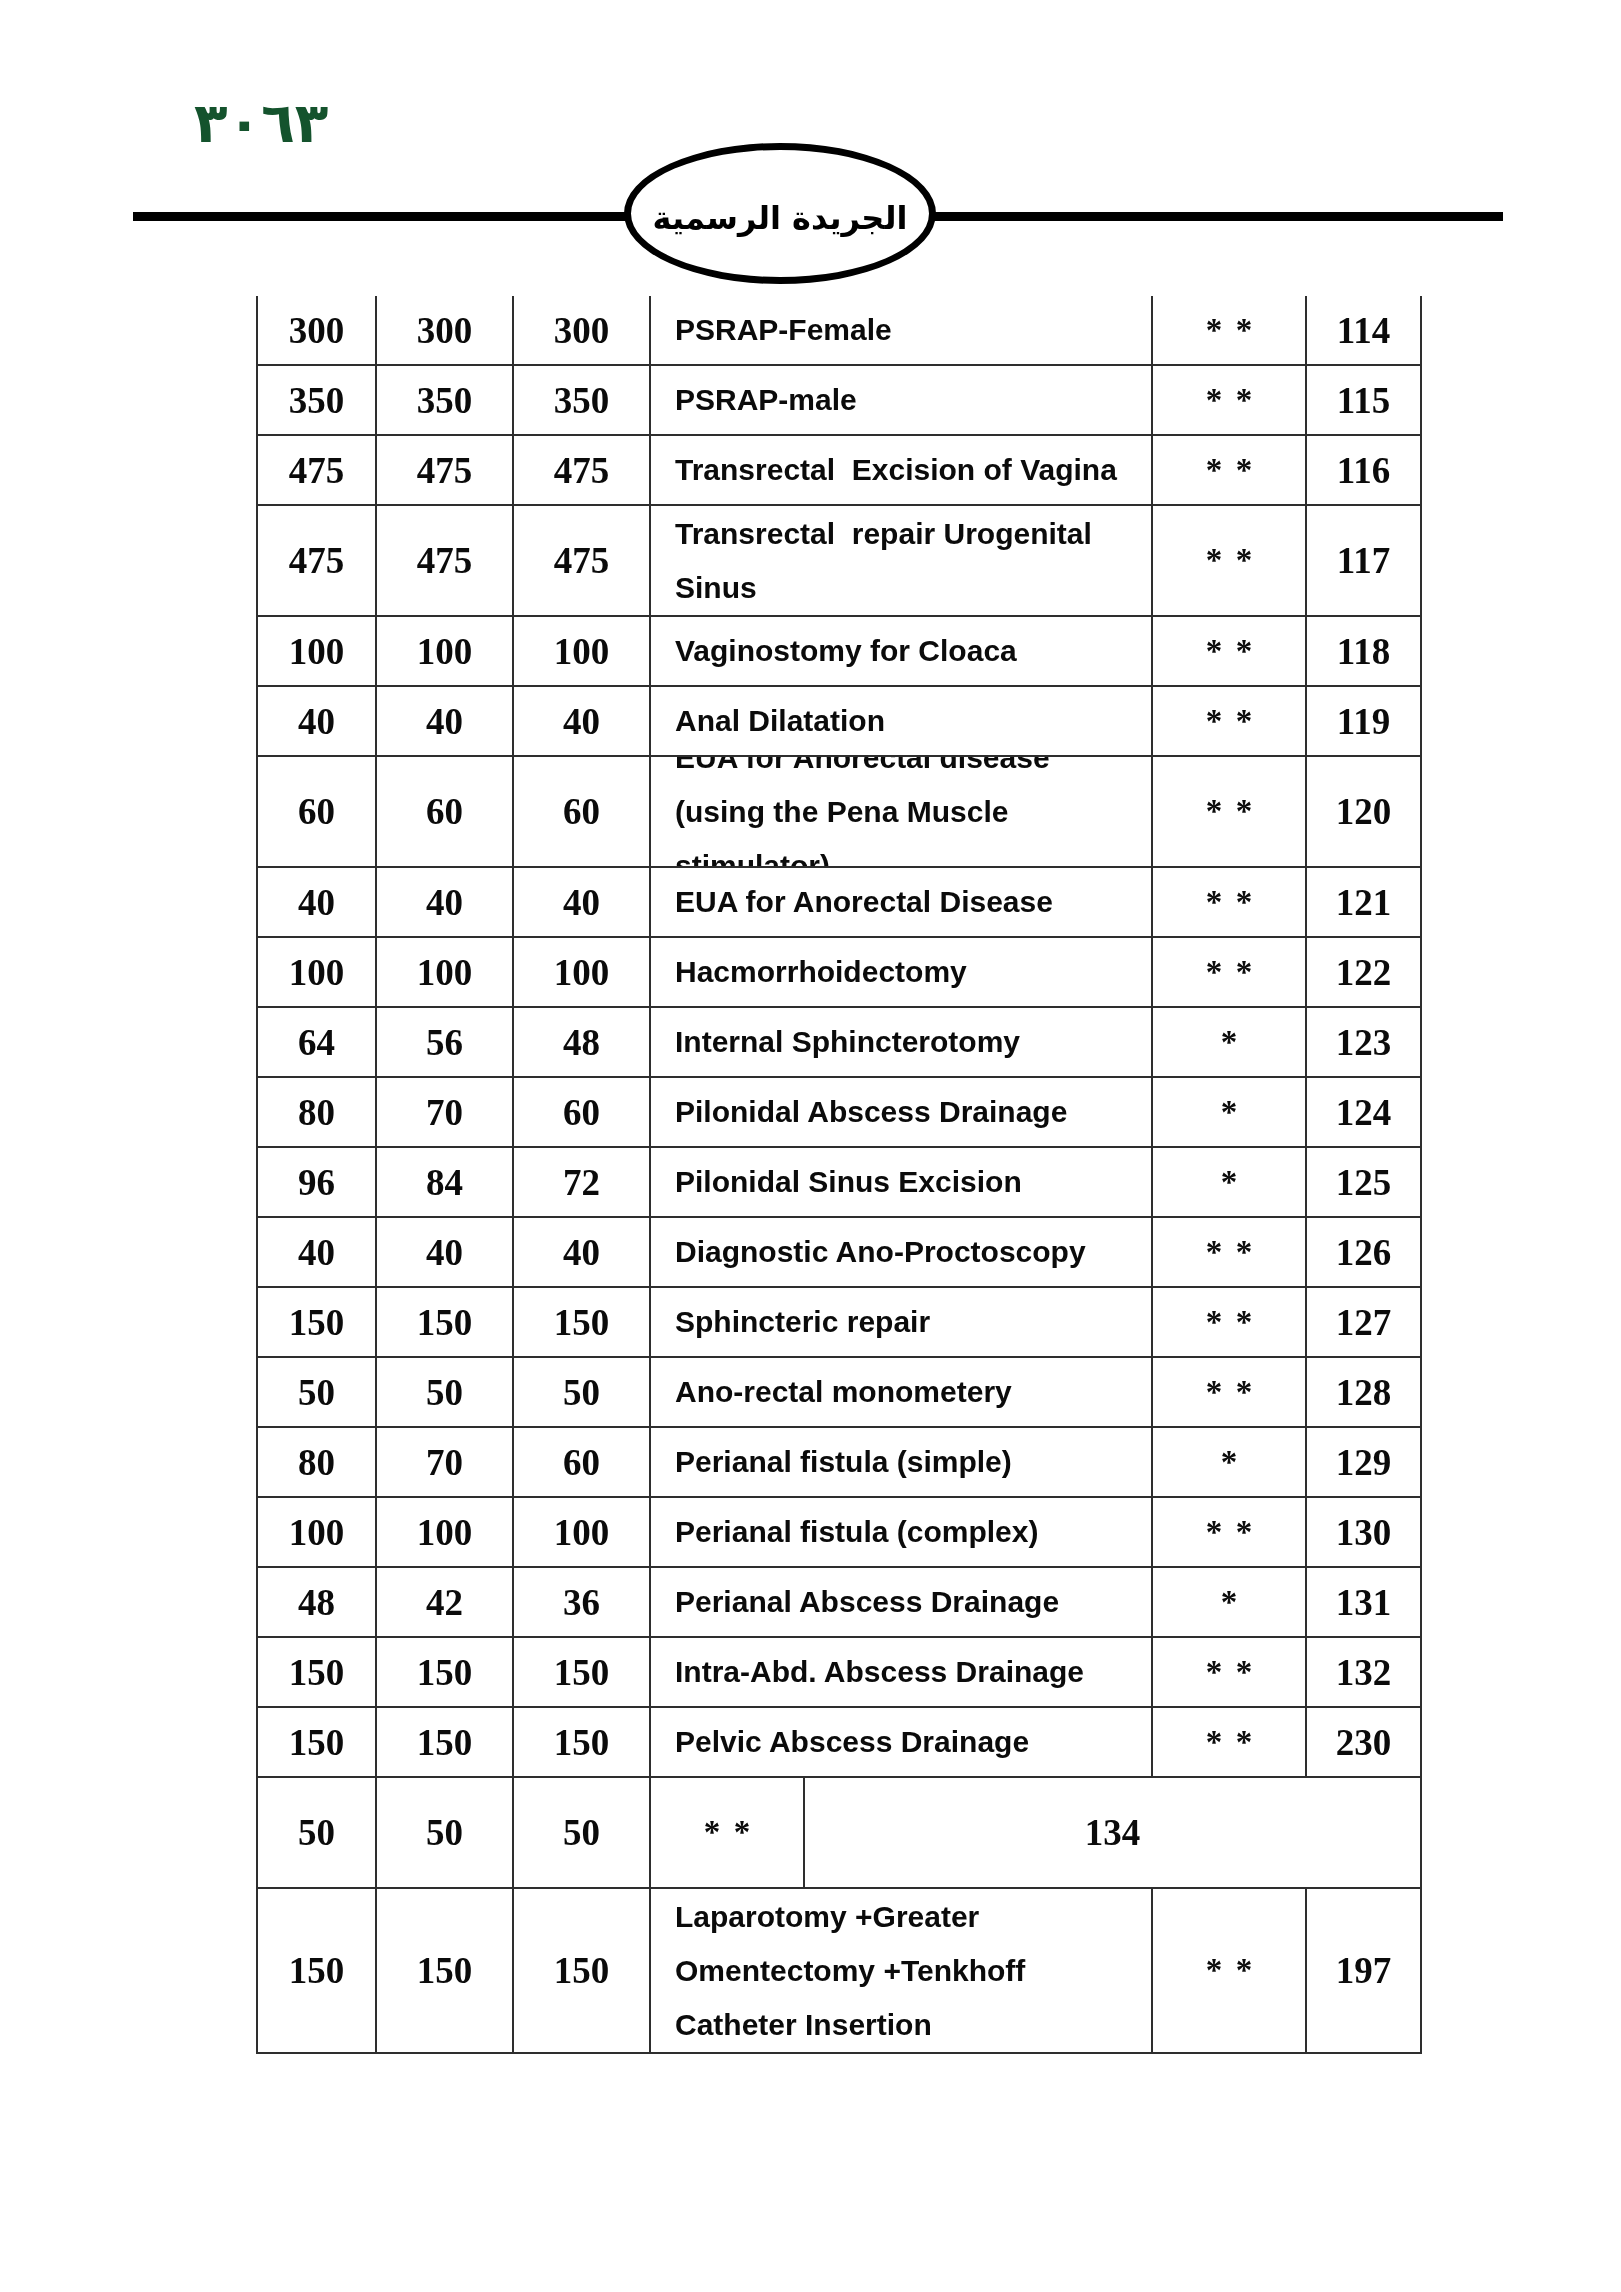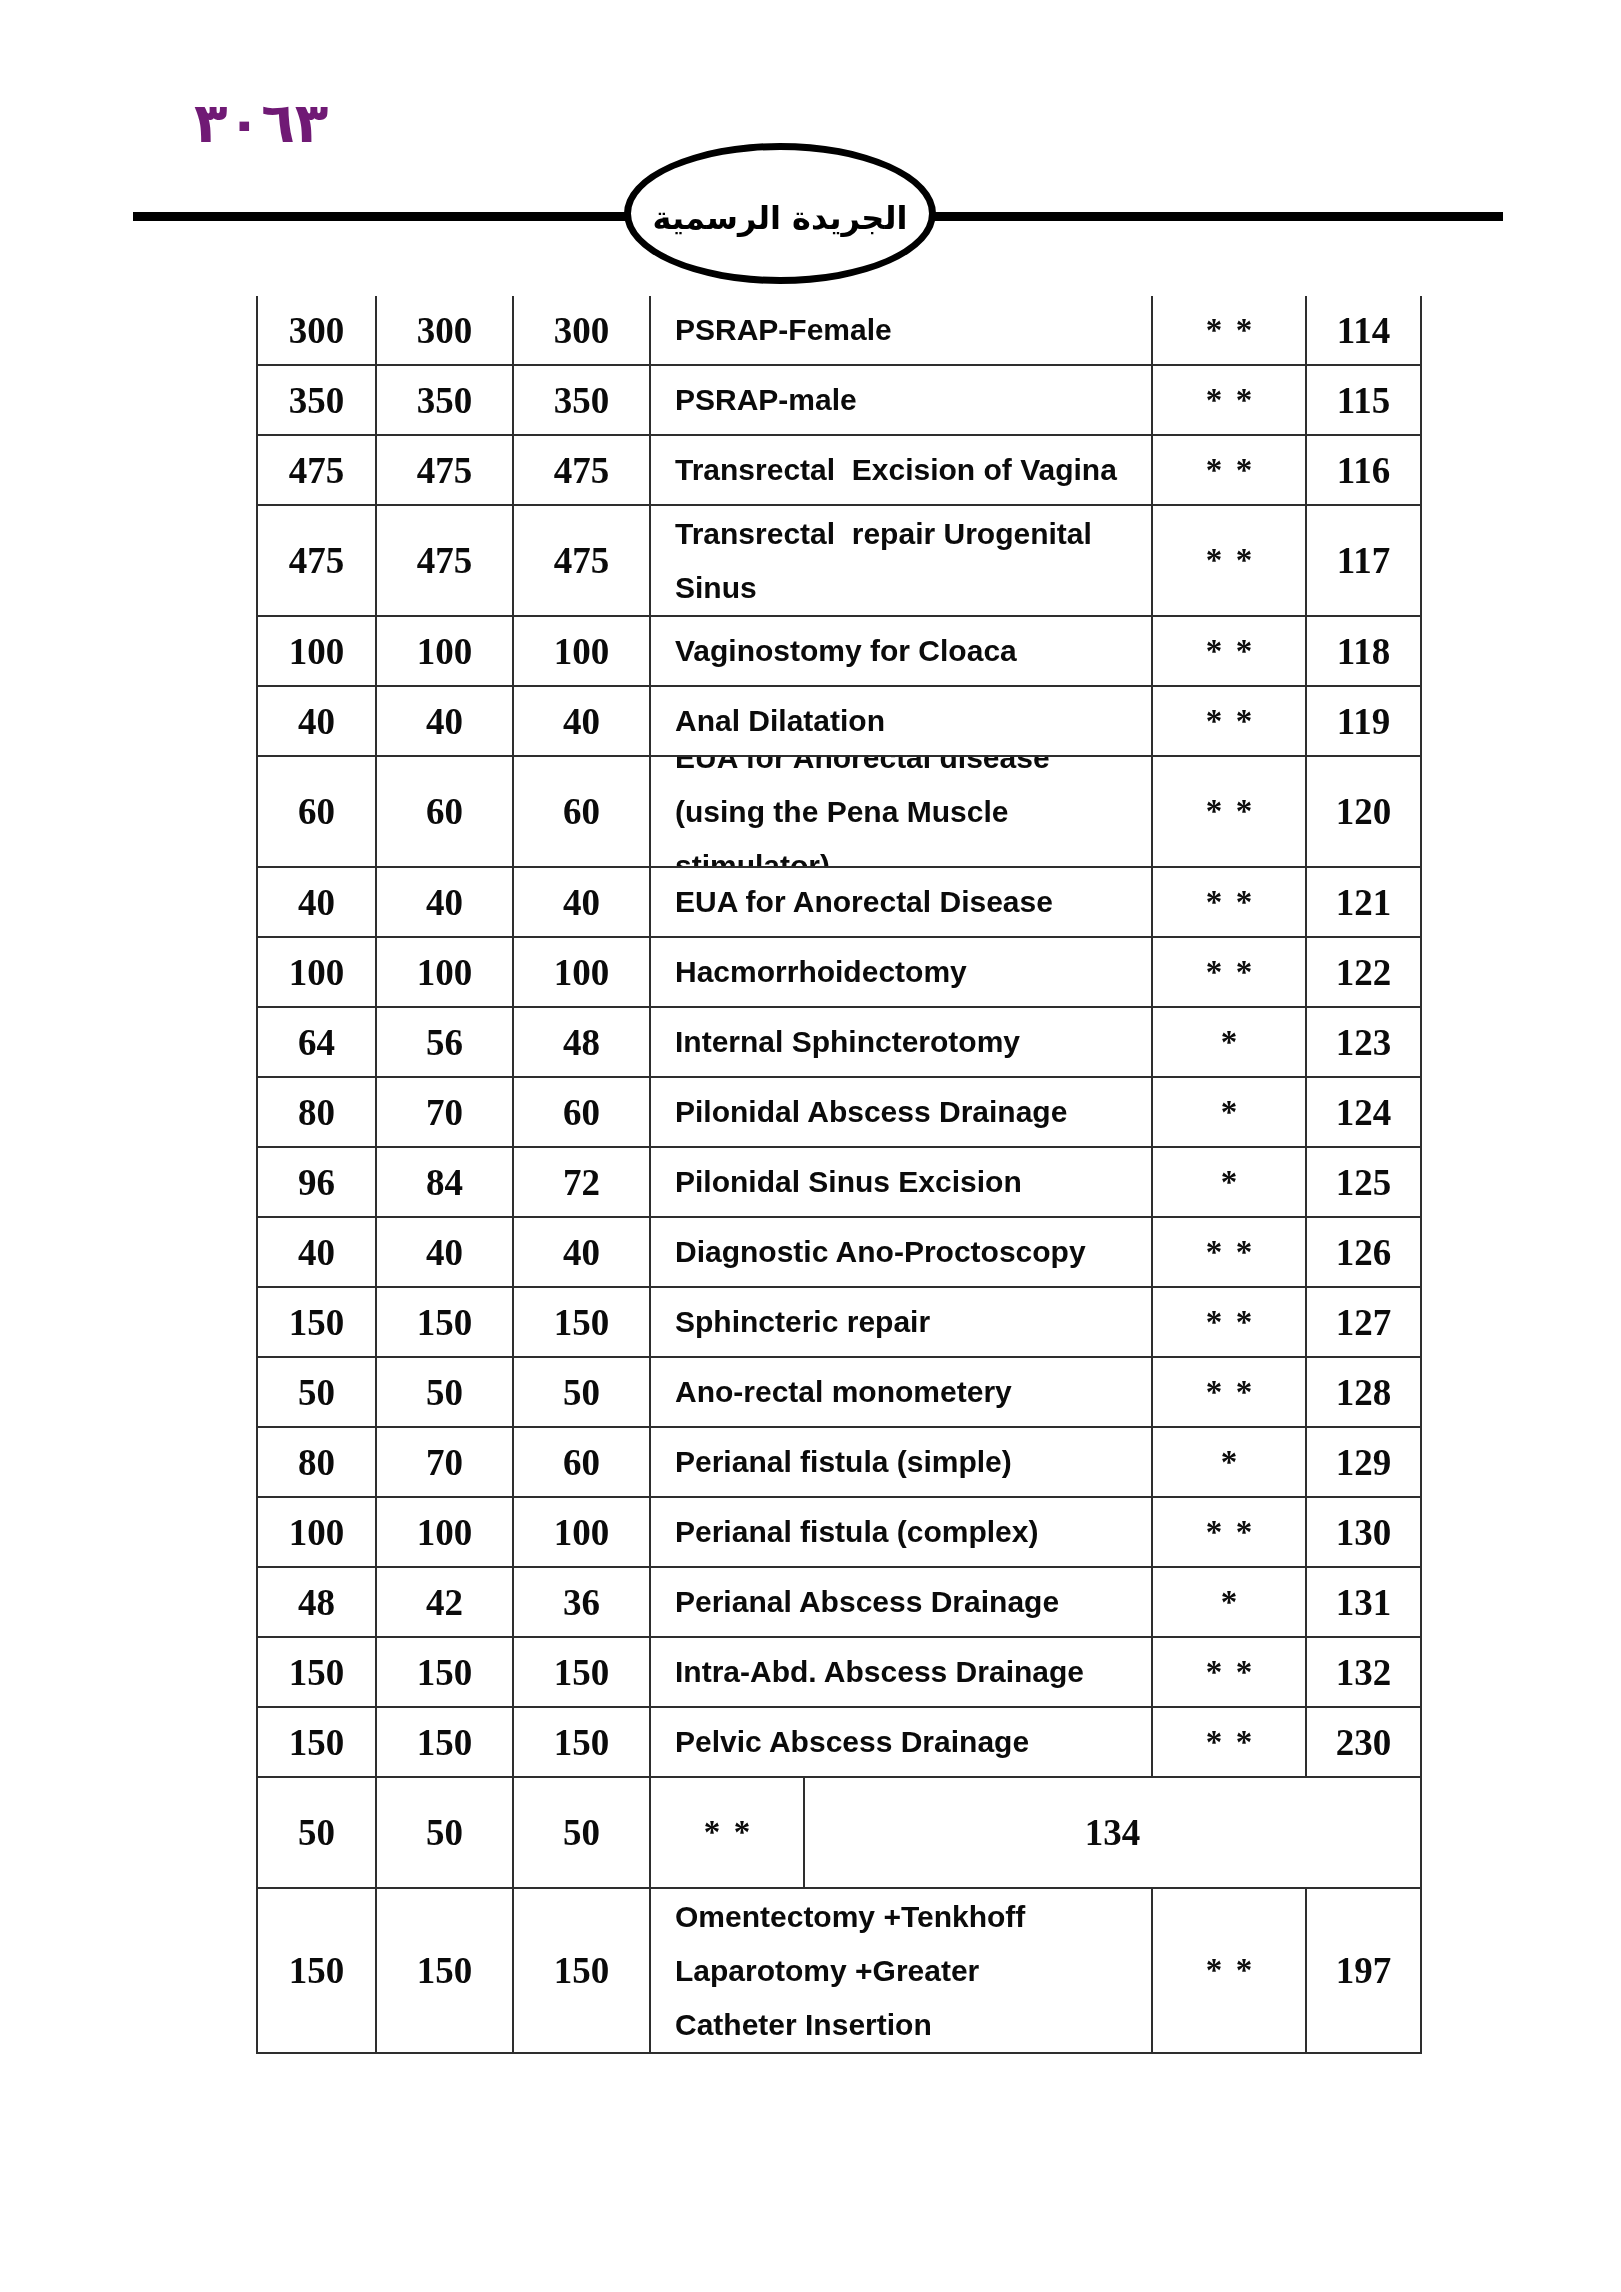--- a/index.html
+++ b/index.html
@@ -8,21 +8,21 @@
     width:1621px;height:2293px;
     background:#ffffff;
     overflow:hidden;
     font-family:"Liberation Sans",sans-serif;
     color:#0b0b0b;
   }
   .page-number{
     position:absolute;left:194px;top:94px;
     font-family:"DejaVu Sans",sans-serif;
     font-weight:bold;font-size:55px;line-height:59px;
-    letter-spacing:9.8px;color:#701a75;direction:rtl;
+    letter-spacing:9.8px;color:#14532d;direction:rtl;
   }
   .header-rule{
     position:absolute;left:133px;top:212px;
     width:1370px;height:8.8px;background:#000;z-index:1;
   }
   .seal{
     position:absolute;left:624px;top:143px;
     width:312px;height:141px;box-sizing:border-box;
     background:#fff;border:7.8px solid #000;border-radius:50%;
     display:flex;align-items:center;justify-content:center;z-index:2;
@@ -297,22 +297,22 @@
         <div class="cell fee b">50</div>
         <div class="cell fee c">50</div>
         <div class="cell stars">**</div>
         <div class="cell serial">134</div>
       </div>
       <div class="row lines-3">
         <div class="cell fee a">150</div>
         <div class="cell fee b">150</div>
         <div class="cell fee c">150</div>
         <div class="cell proc">
+          <div class="procline">Laparotomy +Greater</div>
           <div class="procline">Omentectomy +Tenkhoff</div>
-          <div class="procline">Laparotomy +Greater</div>
           <div class="procline">Catheter Insertion</div>
         </div>
         <div class="cell stars">**</div>
         <div class="cell serial">197</div>
       </div>
     </div>
 
 </div>
 
 

